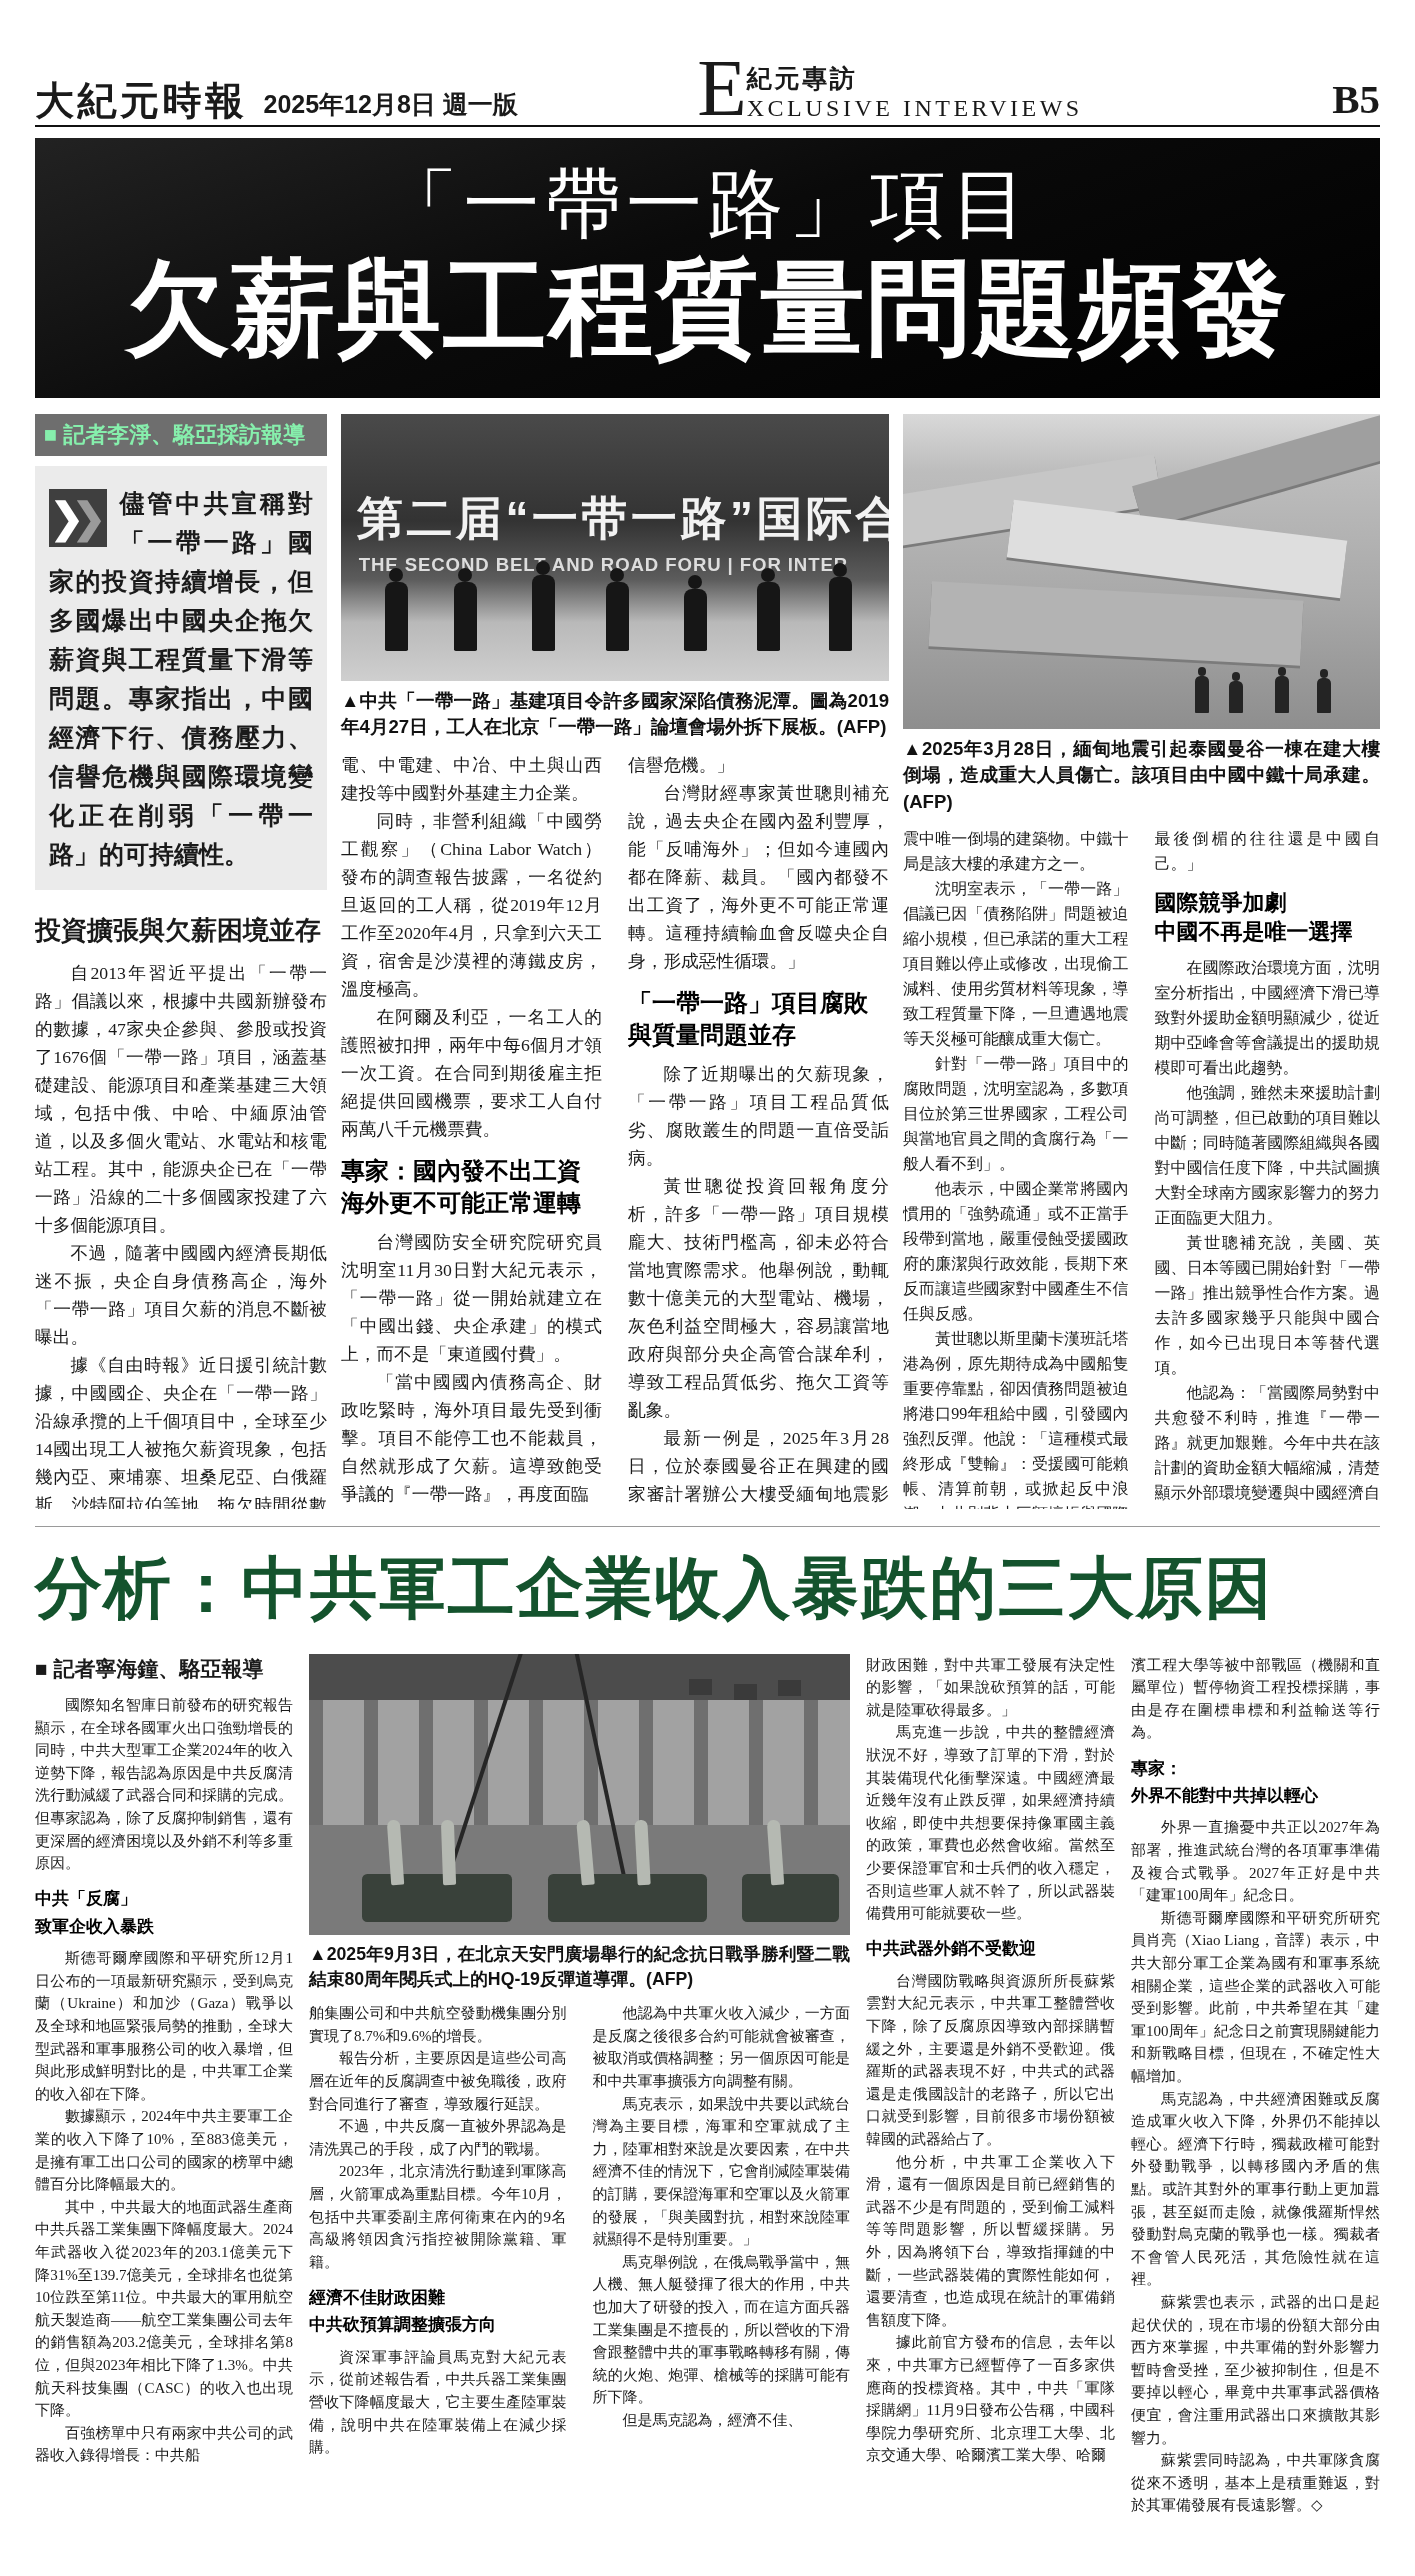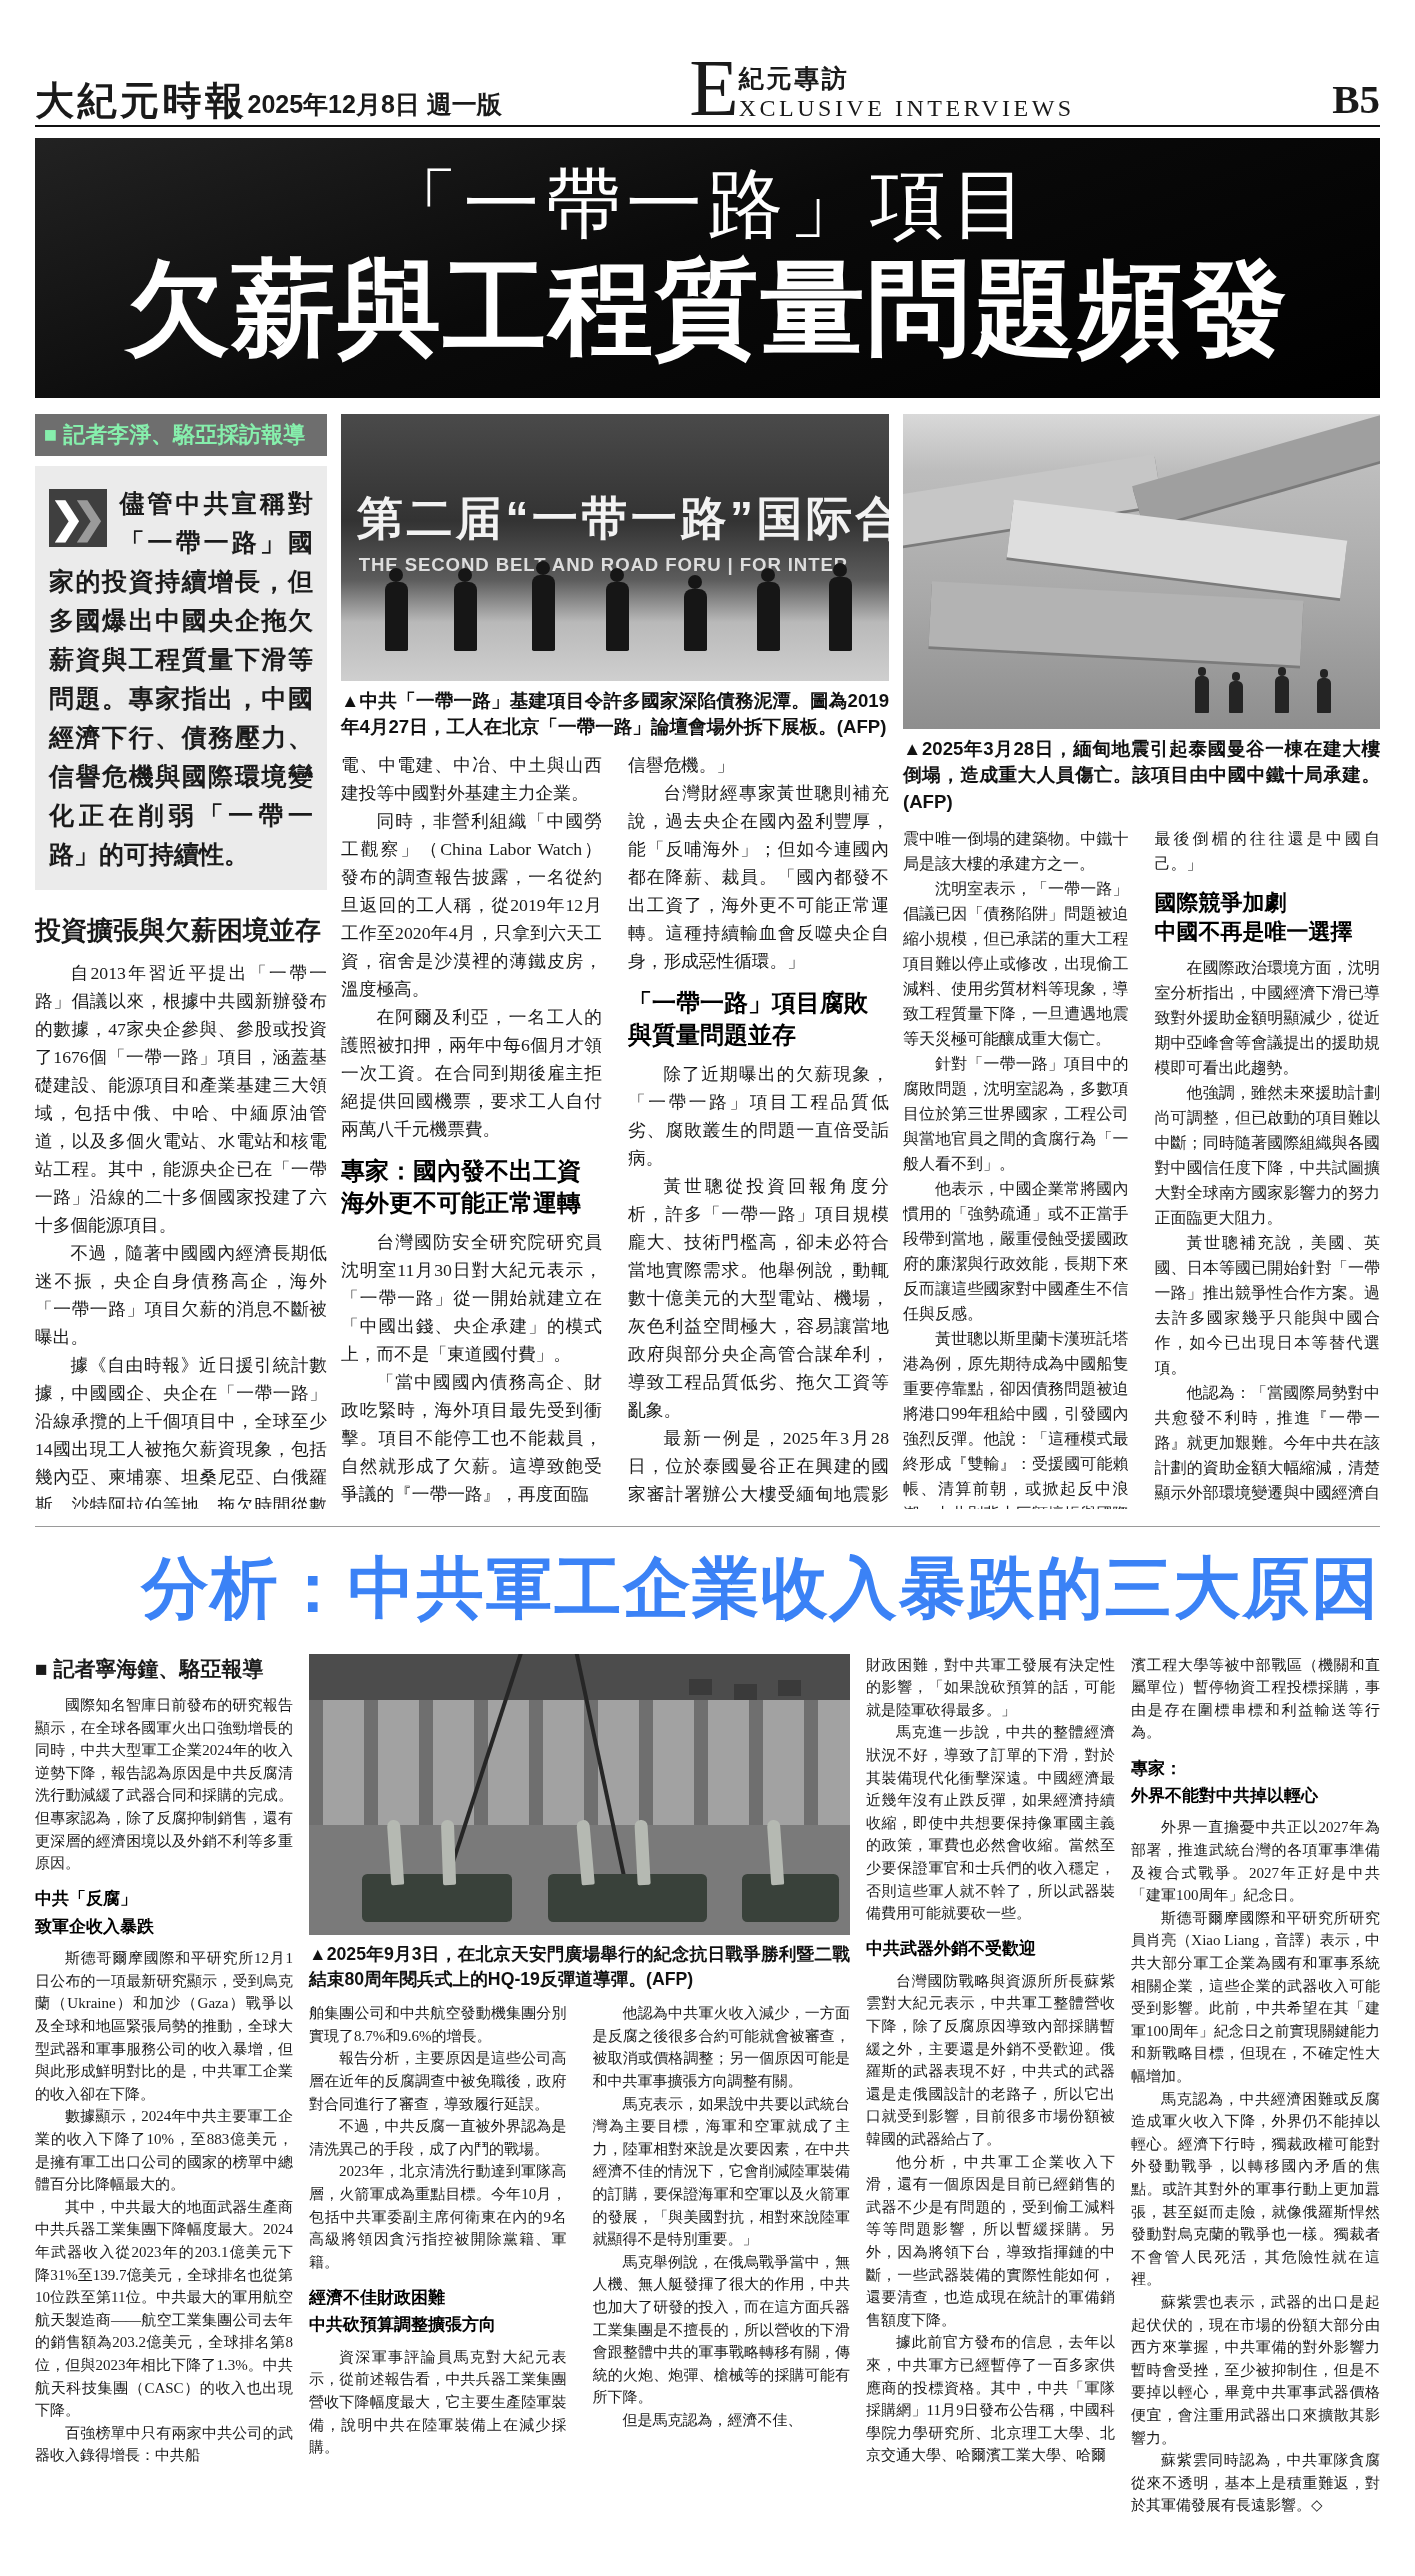--- a/index.html
+++ b/index.html
@@ -1,21 +1,21 @@
 <!DOCTYPE html>
 <html style="font-size:14px"><head>
 <meta charset="utf-8">
 <style>
   html,body{margin:0;padding:0;background:#fff;}
   body{width:1415px;height:2576px;overflow:hidden;position:relative;
        font-family:"Liberation Serif","DejaVu Serif",serif;color:#1a1a1a;}
   .page{padding:46px 35px 0 35px;}
   
   .masthead{display:flex;align-items:flex-end;border-bottom:2.7px solid #111;padding-bottom:5.3px;height:74px;}
-  .mh-left{display:flex;align-items:flex-end;text-align:center;}
+  .mh-left{display:flex;align-items:flex-end;gap:16px;text-align:center;}
   .paper-name{font-family:"Liberation Serif",serif;font-weight:bold;font-size:39px;letter-spacing:3.5px;line-height:1;}
   .date-line{font-family:"Liberation Sans",sans-serif;font-size:25px;font-weight:bold;line-height:1.1;padding-bottom:1.8px;}
   .mh-center{margin:0 auto;display:flex;align-items:flex-end;transform:translateX(-35px);}
   .big-e{font-family:"Liberation Serif",serif;font-size:81px;line-height:.78;font-weight:normal;}
   .e-stack{display:flex;flex-direction:column;line-height:1;}
   .e-cn{font-family:"Liberation Sans",sans-serif;font-weight:bold;font-size:25px;letter-spacing:2.7px;margin-bottom:5.3px;}
   .e-en{font-family:"Liberation Serif",serif;font-size:24px;letter-spacing:3.5px;}
   .page-no{font-family:"Liberation Serif",serif;font-size:41px;font-weight:bold;line-height:1;}
   
   .hl-box{margin-top:10.6px;background:linear-gradient(160deg,#222 0%,#0a0a0a 45%,#000 100%);
@@ -71,21 +71,21 @@
   .ph3 .ground{position:absolute;bottom:0;left:0;right:0;height:110px;background:#7a7a7a;}
   .crane{position:absolute;background:#262626;}
   .cr1{width:3.5px;height:292px;left:168px;top:-17.7px;transform:rotate(18deg);}
   .cr2{width:3.5px;height:265px;left:292px;top:-8.8px;transform:rotate(-12deg);}
   .flag{position:absolute;top:25px;width:23px;height:16px;background:#3a3a3a;}
   .truck{position:absolute;bottom:12.4px;height:48px;background:#39413a;border-radius:5.3px;}
   .missile{position:absolute;width:13.3px;height:65px;background:#b5b9b2;border-radius:6.2px 6.2px 1.8px 1.8px;}
   
   .art-divider{border:none;border-top:1.8px solid #9a9a9a;margin:17.7px 0 5.3px 0;}
   .hl2{font-family:"Liberation Sans",sans-serif;font-weight:900;font-size:67px;letter-spacing:1.8px;
-       text-align:right;margin:16px 0 19.5px 0;color:#3b82f6;}
+       text-align:left;margin:16px 0 19.5px 0;color:#14532d;}
   .art2{display:flex;gap:16px;height:895px;overflow:hidden;}
   .a2-c1{flex:0 0 258px;min-width:0;}
   .a2-mid{flex:0 0 541px;min-width:0;}
   .a2-c4{flex:0 0 249px;min-width:0;}
   .a2-c5{flex:1;min-width:0;}
   .art2 .bp{font-size:15px;line-height:22.6px;}
   .art2 .colsub{font-size:17px;line-height:27.4px;margin:10.6px 0 7px 0;}
   .art2 .caption{font-size:17.7px;line-height:25px;}
   .byline2{font-family:"Liberation Sans",sans-serif;font-weight:bold;font-size:21px;margin:1.8px 0 10.6px 0;}
   .a2col{overflow:hidden;height:100%;}

